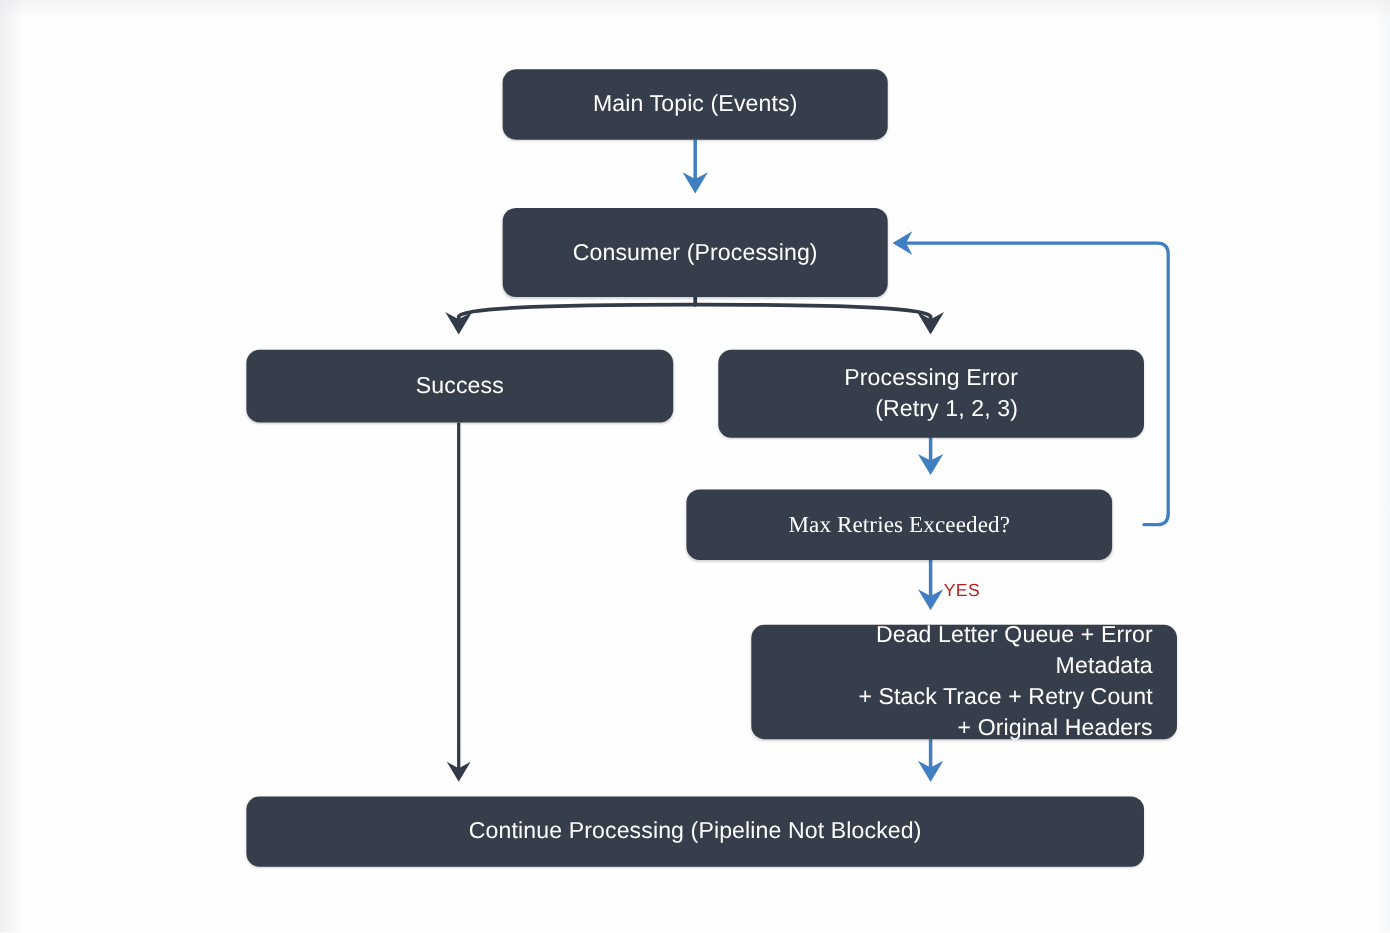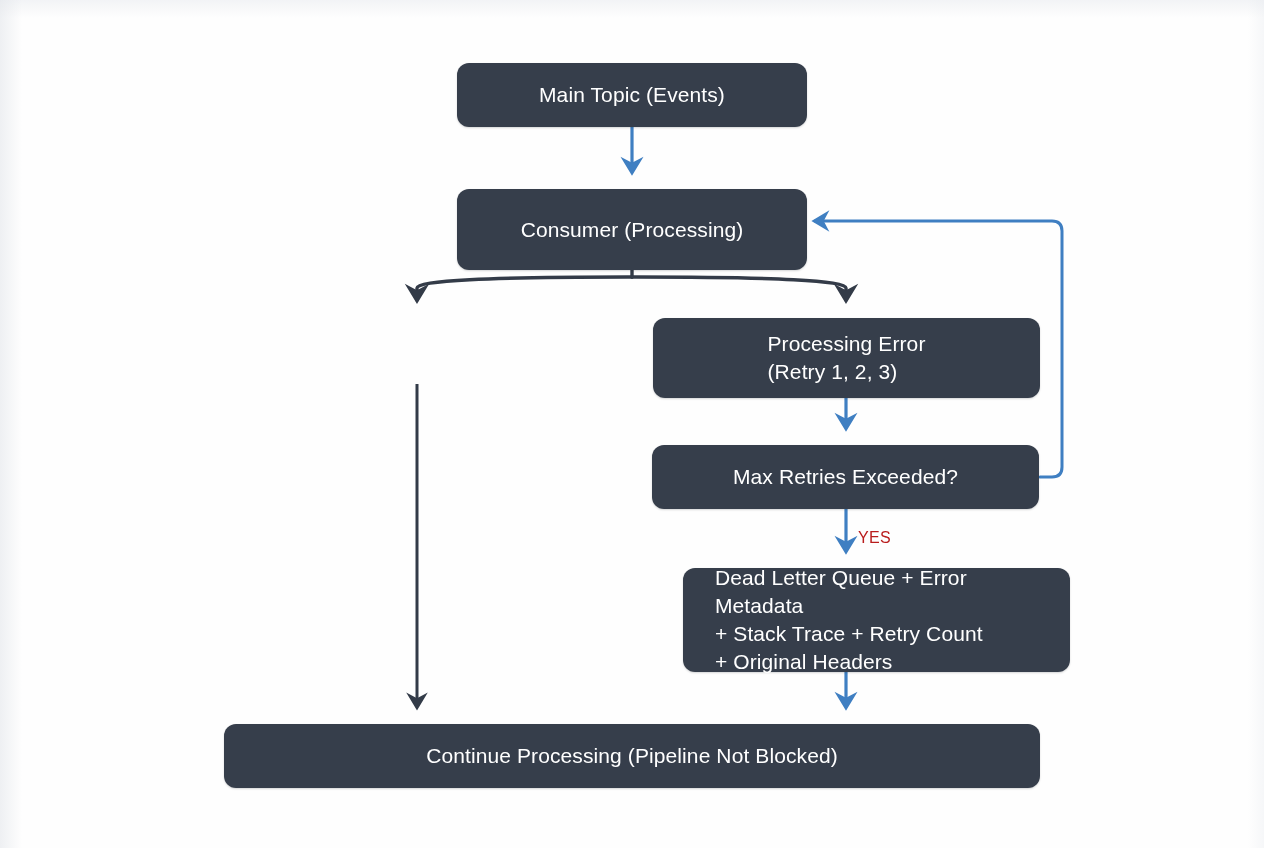--- a/index.html
+++ b/index.html
@@ -36,28 +36,28 @@
   }
   .node {
     position: absolute;
     box-sizing: border-box;
     background: #363e4b;
     color: #ffffff;
     border-radius: 12px;
     display: flex;
     align-items: center;
     justify-content: center;
-    text-align: left;
+    text-align: right;
     font-size: 21px;
     line-height: 28px;
     font-weight: 400;
     letter-spacing: .1px;
     box-shadow: 0 1px 2px rgba(20,26,36,.18);
     white-space: pre-line;
-    padding: 0 32px;
+    padding: 0 22px;
     z-index: 2;
   }
   .edge-label {
     position: absolute;
     color: #b91c1c;
     font-size: 16px;
     line-height: 22px;
     font-weight: 400;
     letter-spacing: .3px;
     z-index: 3;
@@ -106,25 +106,26 @@
 
     <g>
       <path d="M1040,477 L1052,477 Q1062,477 1062,467 L1062,231 Q1062,221 1052,221 L815,221" fill="none" stroke="#3f7fc2" stroke-width="3.0" stroke-linecap="round" stroke-linejoin="round" marker-end="url(#arrow-blue)"></path>
     </g>
   </svg>
 
   <div class="node" style="left:457px; top:63px; width:350px; height:64px;">Main Topic (Events)</div>
 
   <div class="node" style="left:457px; top:189px; width:350px; height:81px;">Consumer (Processing)</div>
 
+  <div class="node" style="left:224px; top:318px; width:388px; height:66px;">Success</div>
 
   <div class="node" style="left:653px; top:318px; width:387px; height:80px;">Processing Error
 (Retry 1, 2, 3)</div>
 
-  <div class="node" style="left:652px; top:445px; width:387px; height:64px;">Max Retries Exceeded?</div>
+  <div class="node" style="left:624px; top:445px; width:387px; height:64px;font-family:Liberation Serif, serif;">Max Retries Exceeded?</div>
 
   <div class="node" style="left:683px; top:568px; width:387px; height:104px;">Dead Letter Queue + Error Metadata
 + Stack Trace + Retry Count
 + Original Headers</div>
 
   <div class="node" style="left:224px; top:724px; width:816px; height:64px;">Continue Processing (Pipeline Not Blocked)</div>
 
   <div class="edge-label" style="left:858px; top:527px;">YES</div>
 
 </div>

